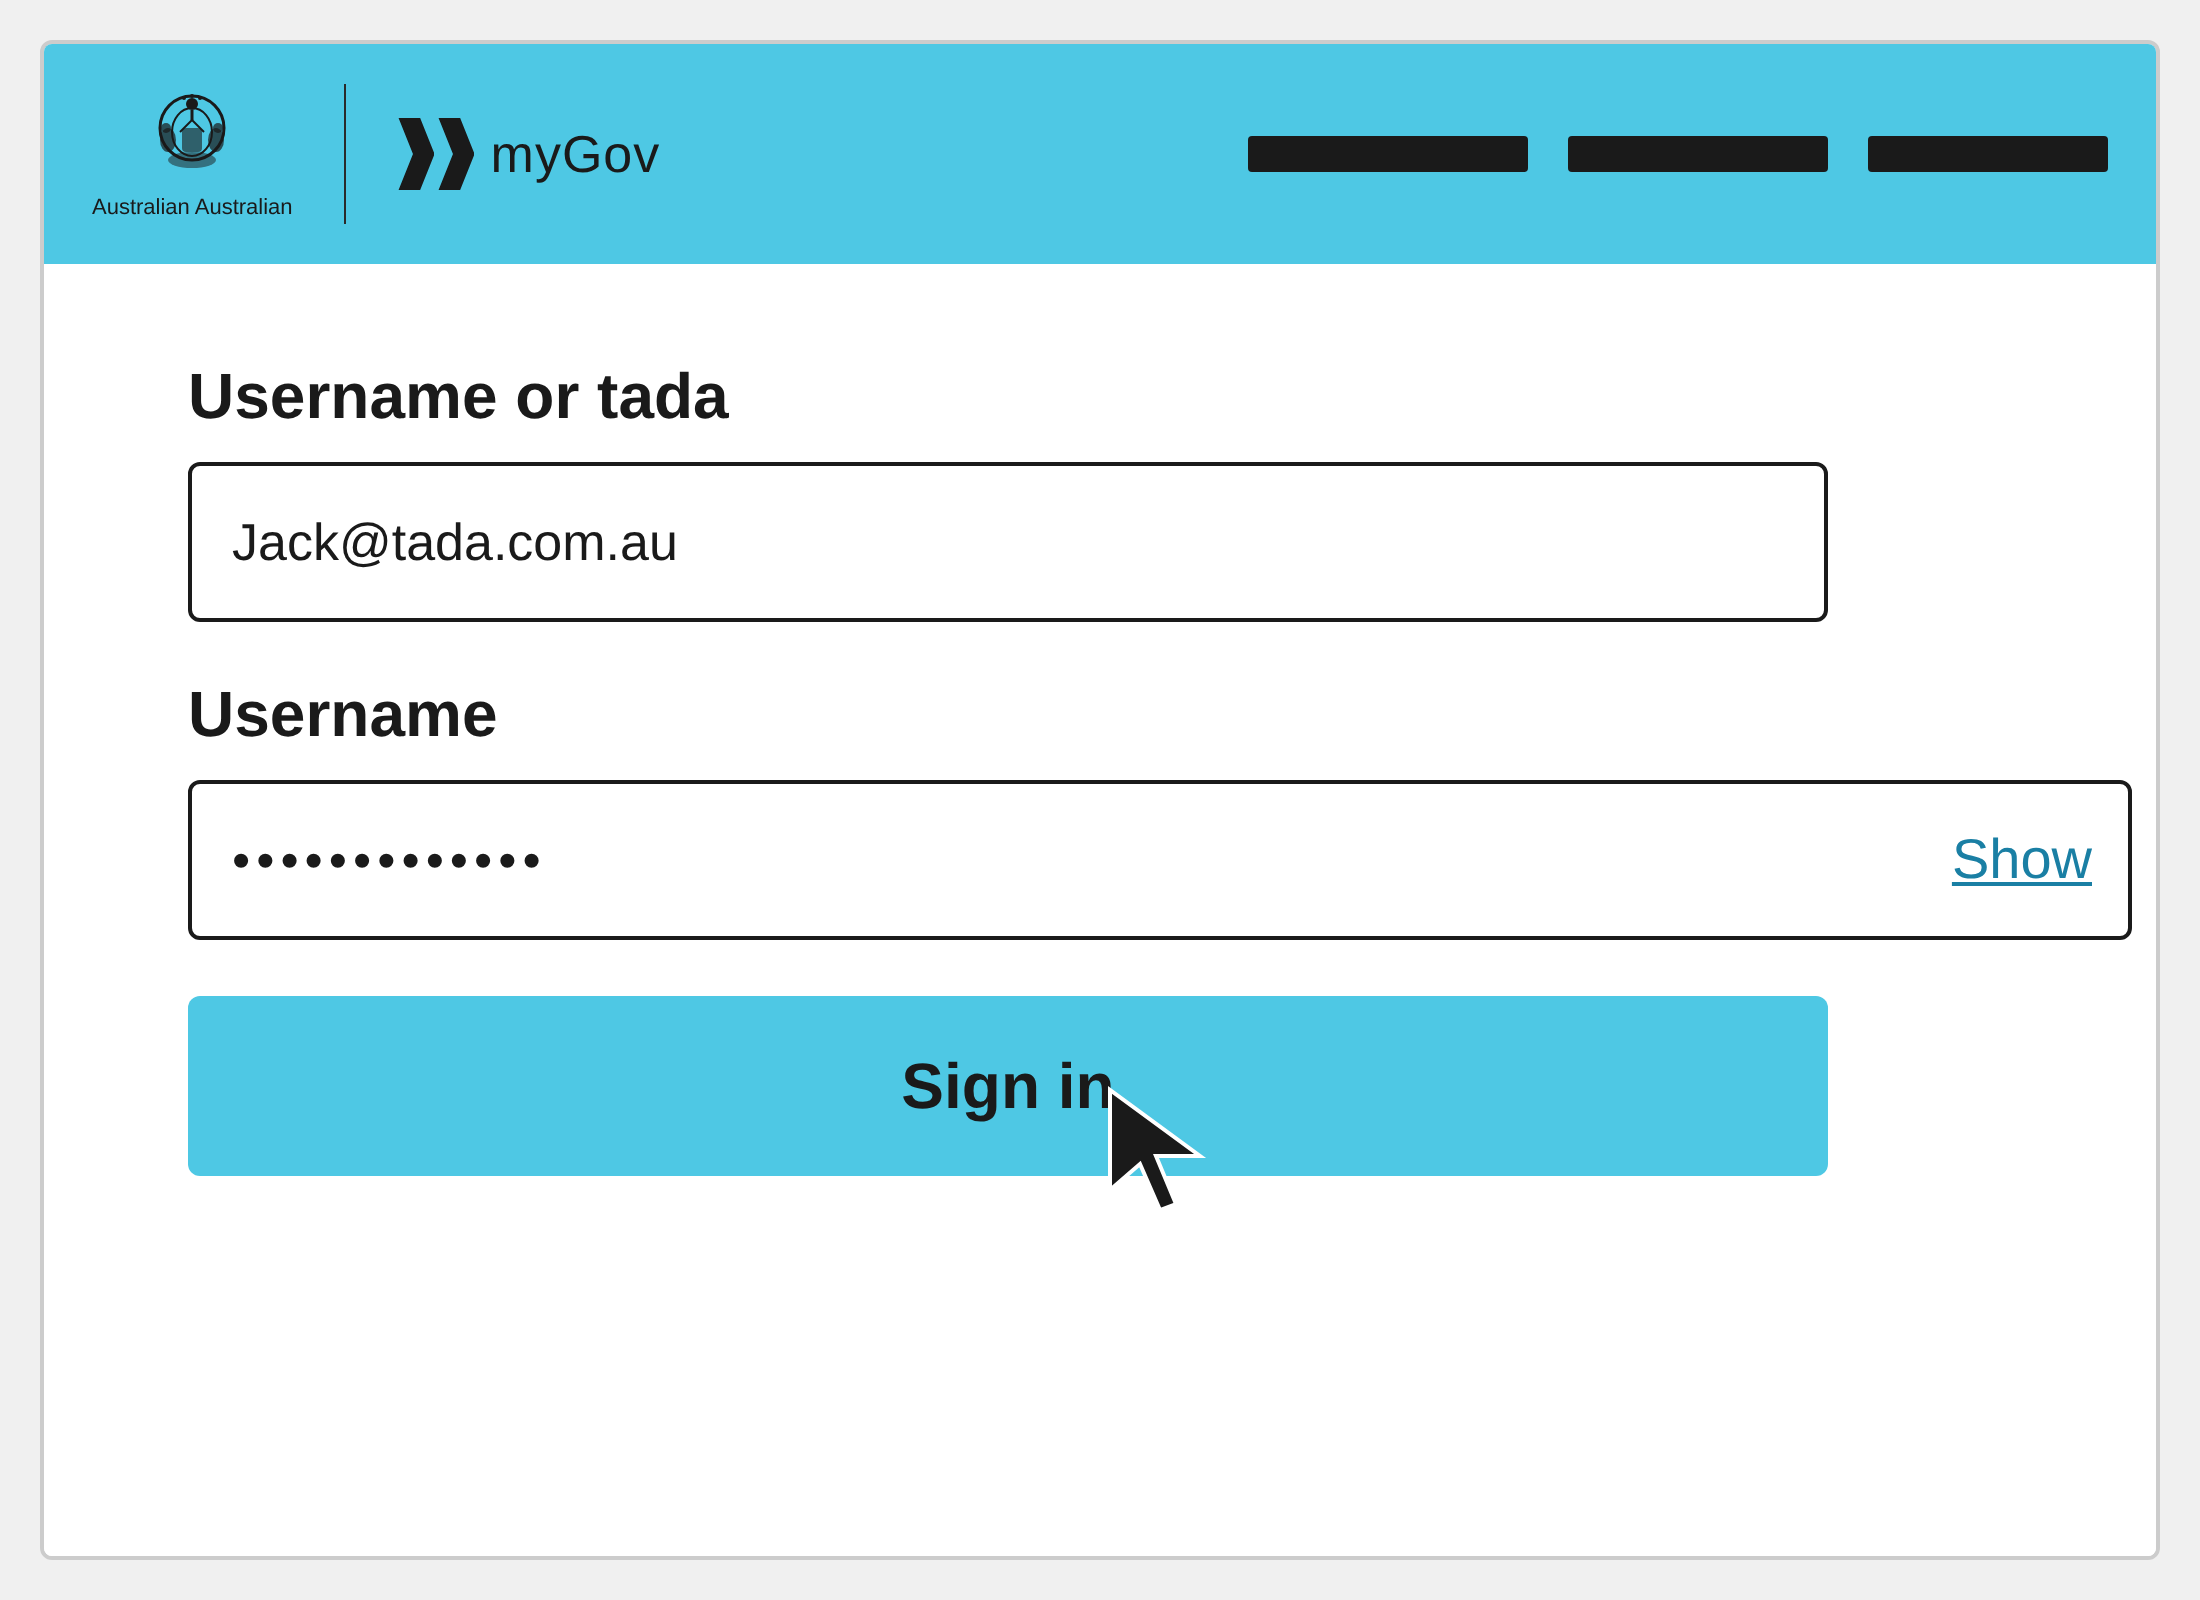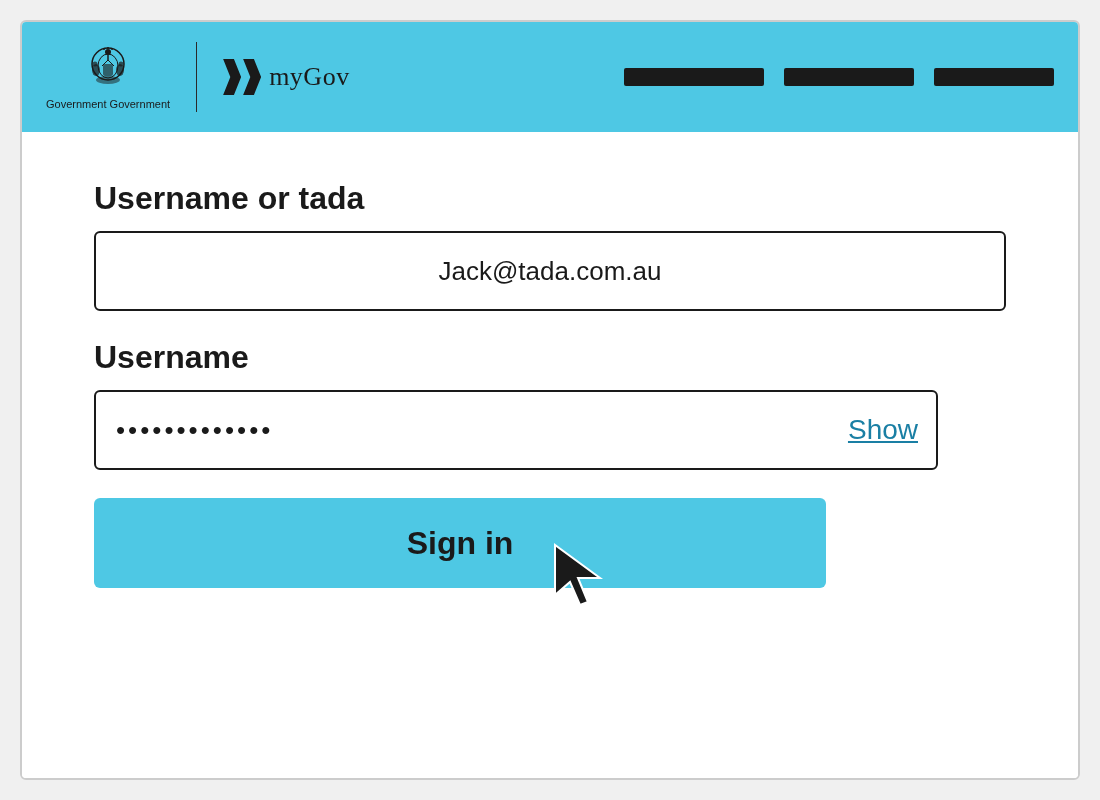--- a/index.html
+++ b/index.html
@@ -67,21 +67,20 @@
       width: 1px;
       height: 70px;
       background: #2a2a2a;
       margin: 0 14px;
     }
 
     .mygov-logo {
       display: flex;
       align-items: center;
       gap: 8px;
-      font-family: Liberation Serif, serif;
     }
 
     .double-chevron {
       display: flex;
       gap: 2px;
     }
 
     .chevron-shape {
       width: 18px;
       height: 36px;
@@ -122,35 +121,34 @@
 
     .field-label {
       font-size: 32px;
       font-weight: 700;
       color: #1a1a1a;
       margin-bottom: 14px;
       display: block;
     }
 
     .text-input {
-      width: 912px;
+      width: 820px;
       height: 80px;
       border: 2.5px solid #1a1a1a;
       border-radius: 6px;
-      padding: 0 3px;
+      padding: 0 20px;
       font-size: 26px;
       color: #1a1a1a;
       outline: none;
       background: #ffffff;
-      text-align: center;
     }
 
     .password-wrapper {
       position: relative;
-      width: 844px;
+      width: 972px;
     }
 
     .password-input {
       width: 100%;
       height: 80px;
       border: 2.5px solid #1a1a1a;
       border-radius: 6px;
       padding: 0 20px;
       font-size: 26px;
       color: #1a1a1a;
@@ -167,21 +165,21 @@
       background: none;
       border: none;
       color: #1a7fa4;
       font-size: 28px;
       text-decoration: underline;
       cursor: pointer;
       font-family: Arial, sans-serif;
     }
 
     .sign-in-btn {
-      width: 732px;
+      width: 820px;
       height: 90px;
       background: #4ec8e4;
       border: none;
       border-radius: 6px;
       font-size: 32px;
       font-weight: 700;
       color: #1a1a1a;
       cursor: pointer;
       margin-top: 8px;
       display: flex;
@@ -236,21 +234,21 @@
             <circle cx="39" cy="20" r="2.5" fill="#1a1a1a" opacity="0.7"></circle>
 
             <rect x="21" y="20" width="10" height="12" rx="2" fill="#1a1a1a" opacity="0.6"></rect>
 
             <ellipse cx="26" cy="36" rx="12" ry="4" fill="#1a1a1a" opacity="0.5"></ellipse>
 
             <circle cx="26" cy="4" r="1" fill="#1a1a1a"></circle>
             <circle cx="22" cy="5" r="1" fill="#1a1a1a"></circle>
             <circle cx="30" cy="5" r="1" fill="#1a1a1a"></circle>
           </svg>
-          <span class="aus-gov-text">Government Government</span>
+          <span class="aus-gov-text">Australian Australian</span>
         </div>
 
         <div class="divider-line"></div>
 
         <div class="mygov-logo">
           <div class="double-chevron">
             <div class="chevron-shape"></div>
             <div class="chevron-shape"></div>
           </div>
           <span class="mygov-text">myGov</span>

